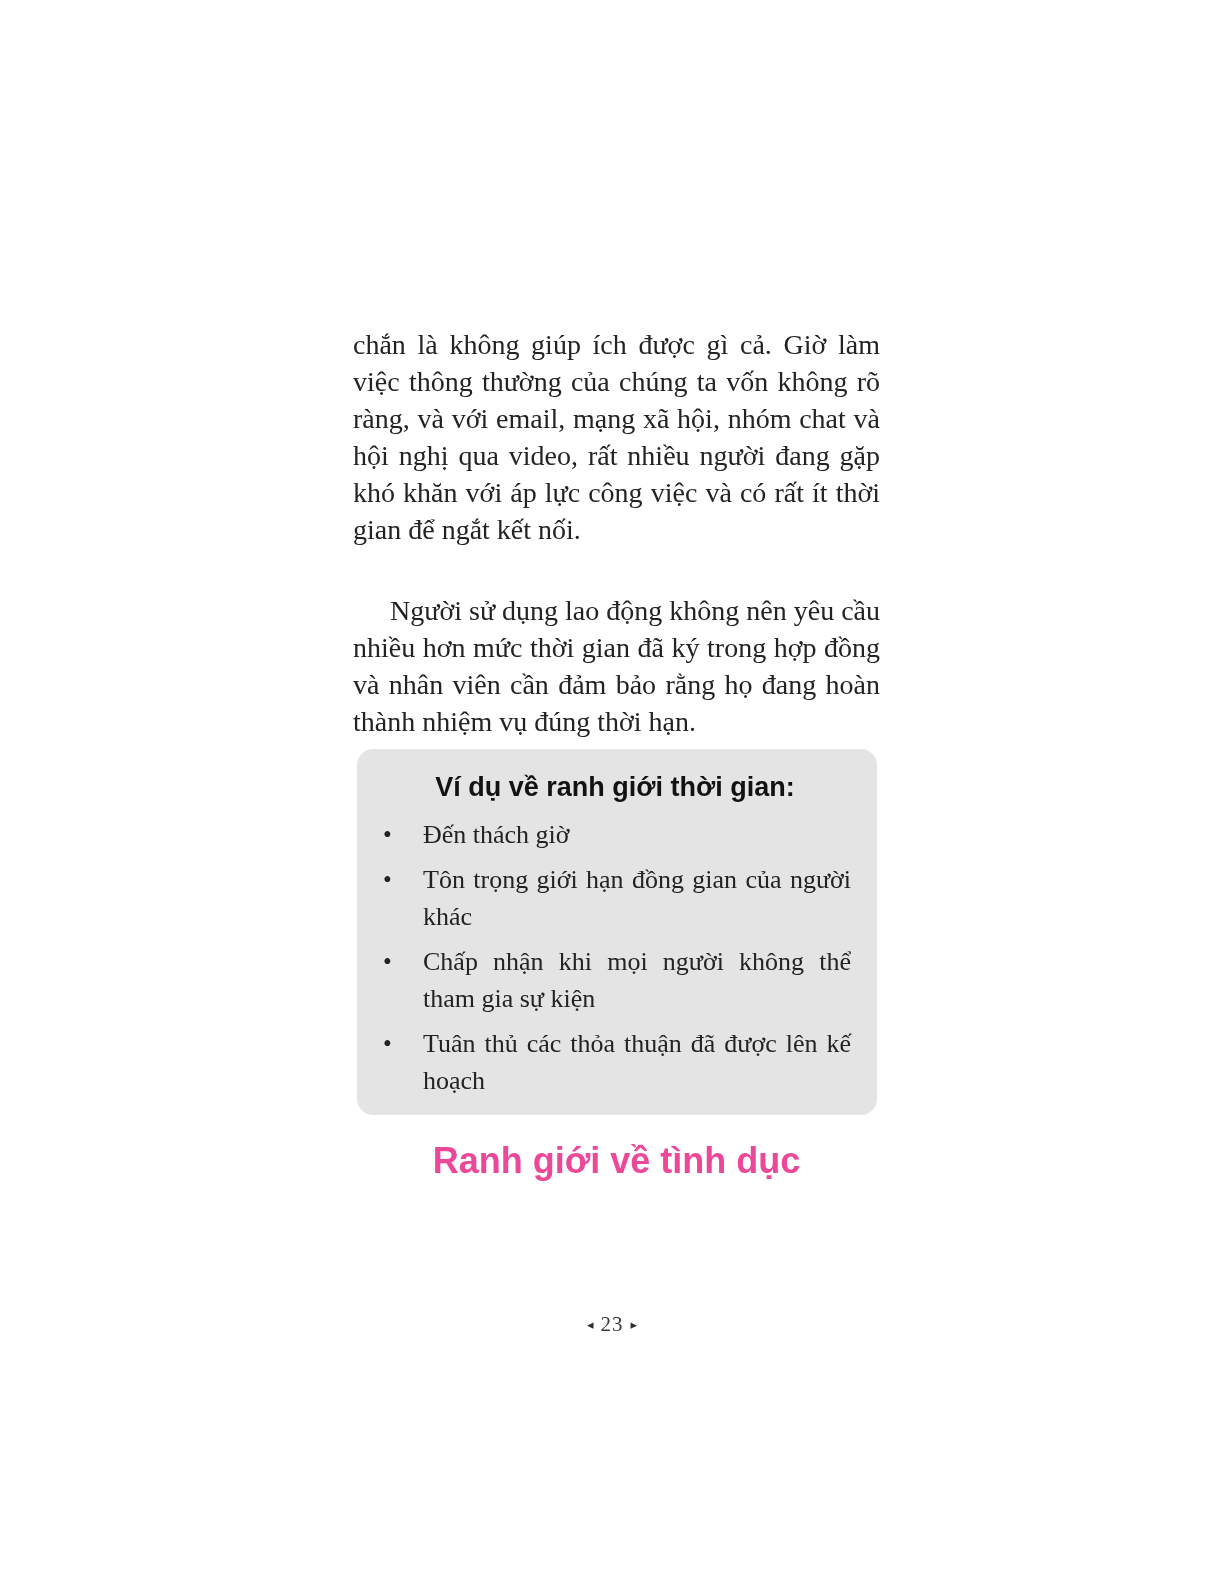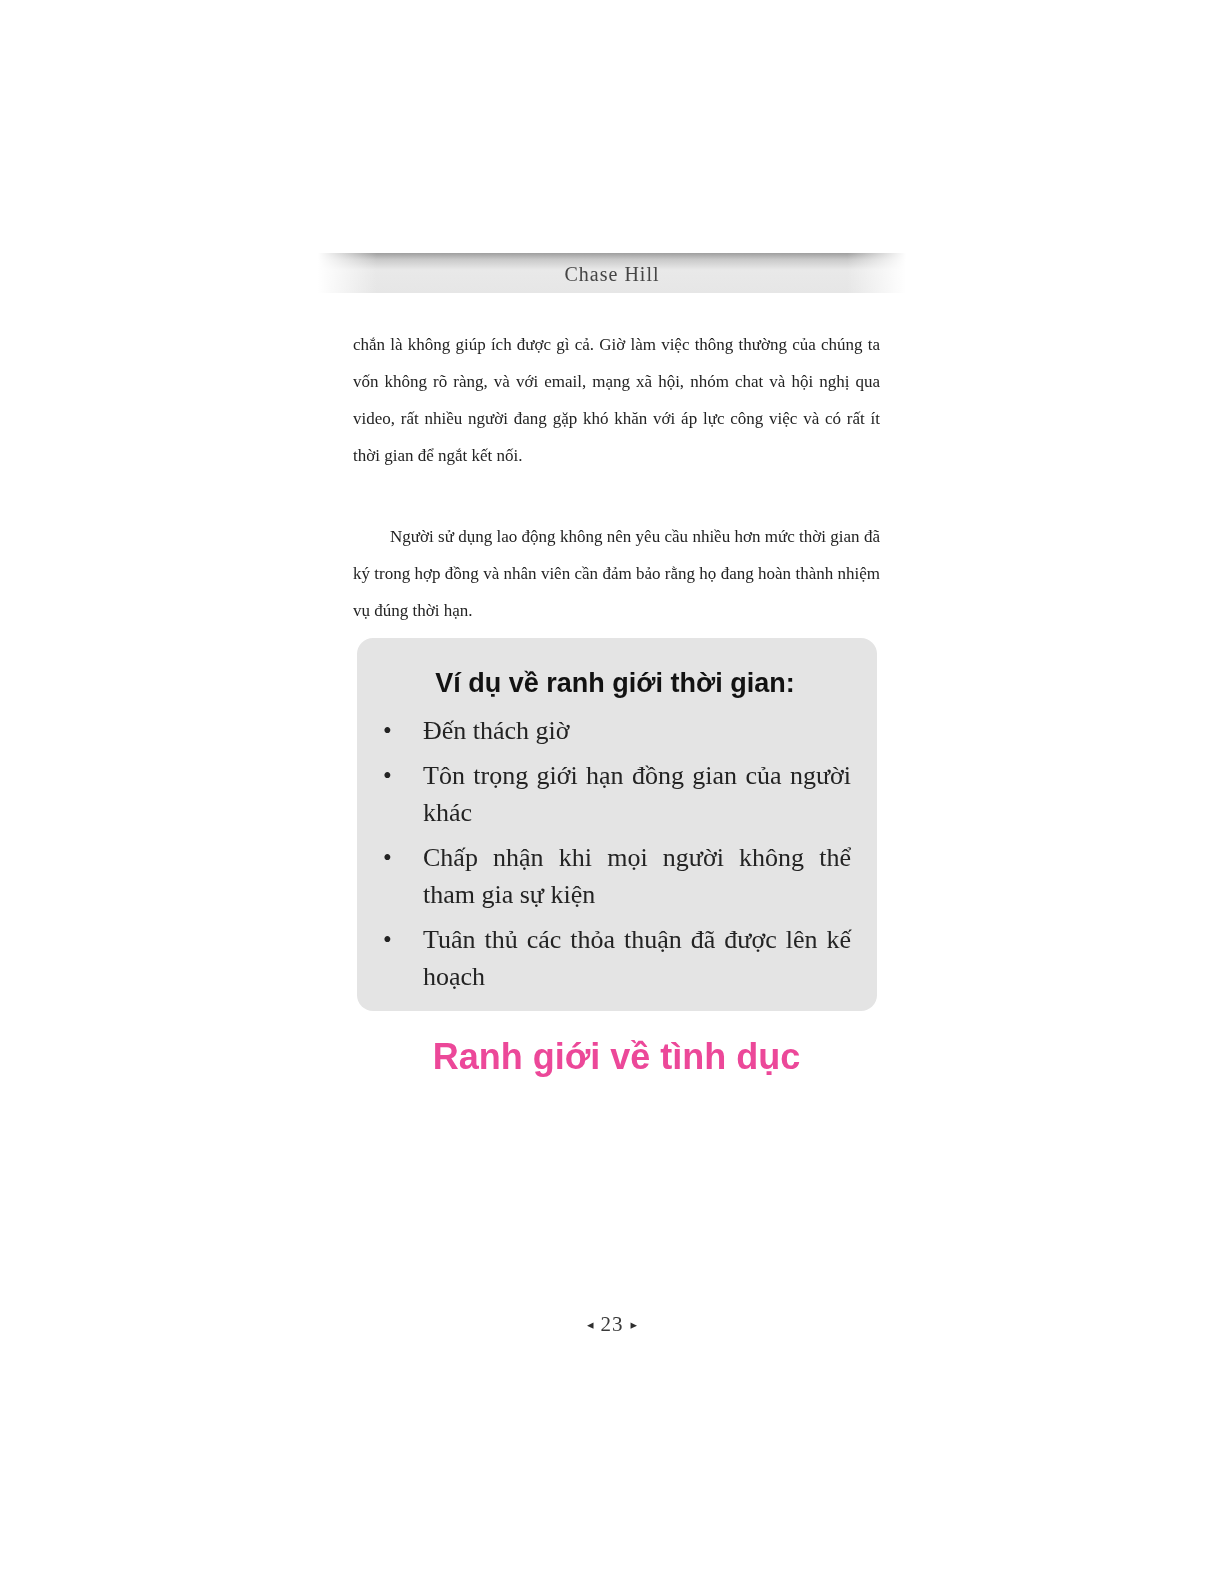--- a/index.html
+++ b/index.html
@@ -39,39 +39,39 @@
 
   
   .content {
     position: absolute;
     left: 353px;
     top: 326px;
     width: 527px;
   }
   .content p {
     margin: 0 0 9px 0;
-    font-size: 17px;
+    font-size: 28px;
     line-height: 37px;
     text-align: justify;
     color: #232323;
   }
   .content p.indent {
     text-indent: 37px;
     margin-top: 44px;
   }
 
   
   .example-box {
     margin: 5px 3px 20px 4px;
     border-radius: 16px;
     padding: 15px 26px 16px 22px;
     background: #e4e4e4;
   }
   .example-box .box-title {
-    margin: 12px 0 10px 0;
+    margin: 5px 0 10px 0;
     font-family: "Liberation Sans", sans-serif;
     font-weight: bold;
     font-size: 27px;
     line-height: 37px;
     text-align: center;
     color: #121212;
   }
   .example-box ul {
     margin: 0;
     padding: 0;
@@ -125,23 +125,20 @@
   .page-footer .page-number {
     margin: 0 7px;
     letter-spacing: 1px;
   }
 </style>
 </head>
 <body>
 
 <div class="page">
 
-  <div class="running-header">
-    <span class="running-title">Chase Hill</span>
-  </div>
 
   <div class="content">
 
     <p>chắn là không giúp ích được gì cả. Giờ làm việc thông thường của chúng ta vốn không rõ ràng, và với email, mạng xã hội, nhóm chat và hội nghị qua video, rất nhiều người đang gặp khó khăn với áp lực công việc và có rất ít thời gian để ngắt kết nối.</p>
 
     <p class="indent">Người sử dụng lao động không nên yêu cầu nhiều hơn mức thời gian đã ký trong hợp đồng và nhân viên cần đảm bảo rằng họ đang hoàn thành nhiệm vụ đúng thời hạn.</p>
 
     <div class="example-box" style="background: rgb(228, 228, 228);">
       <h2 class="box-title">Ví dụ về ranh giới thời gian:</h2>
       <ul>

